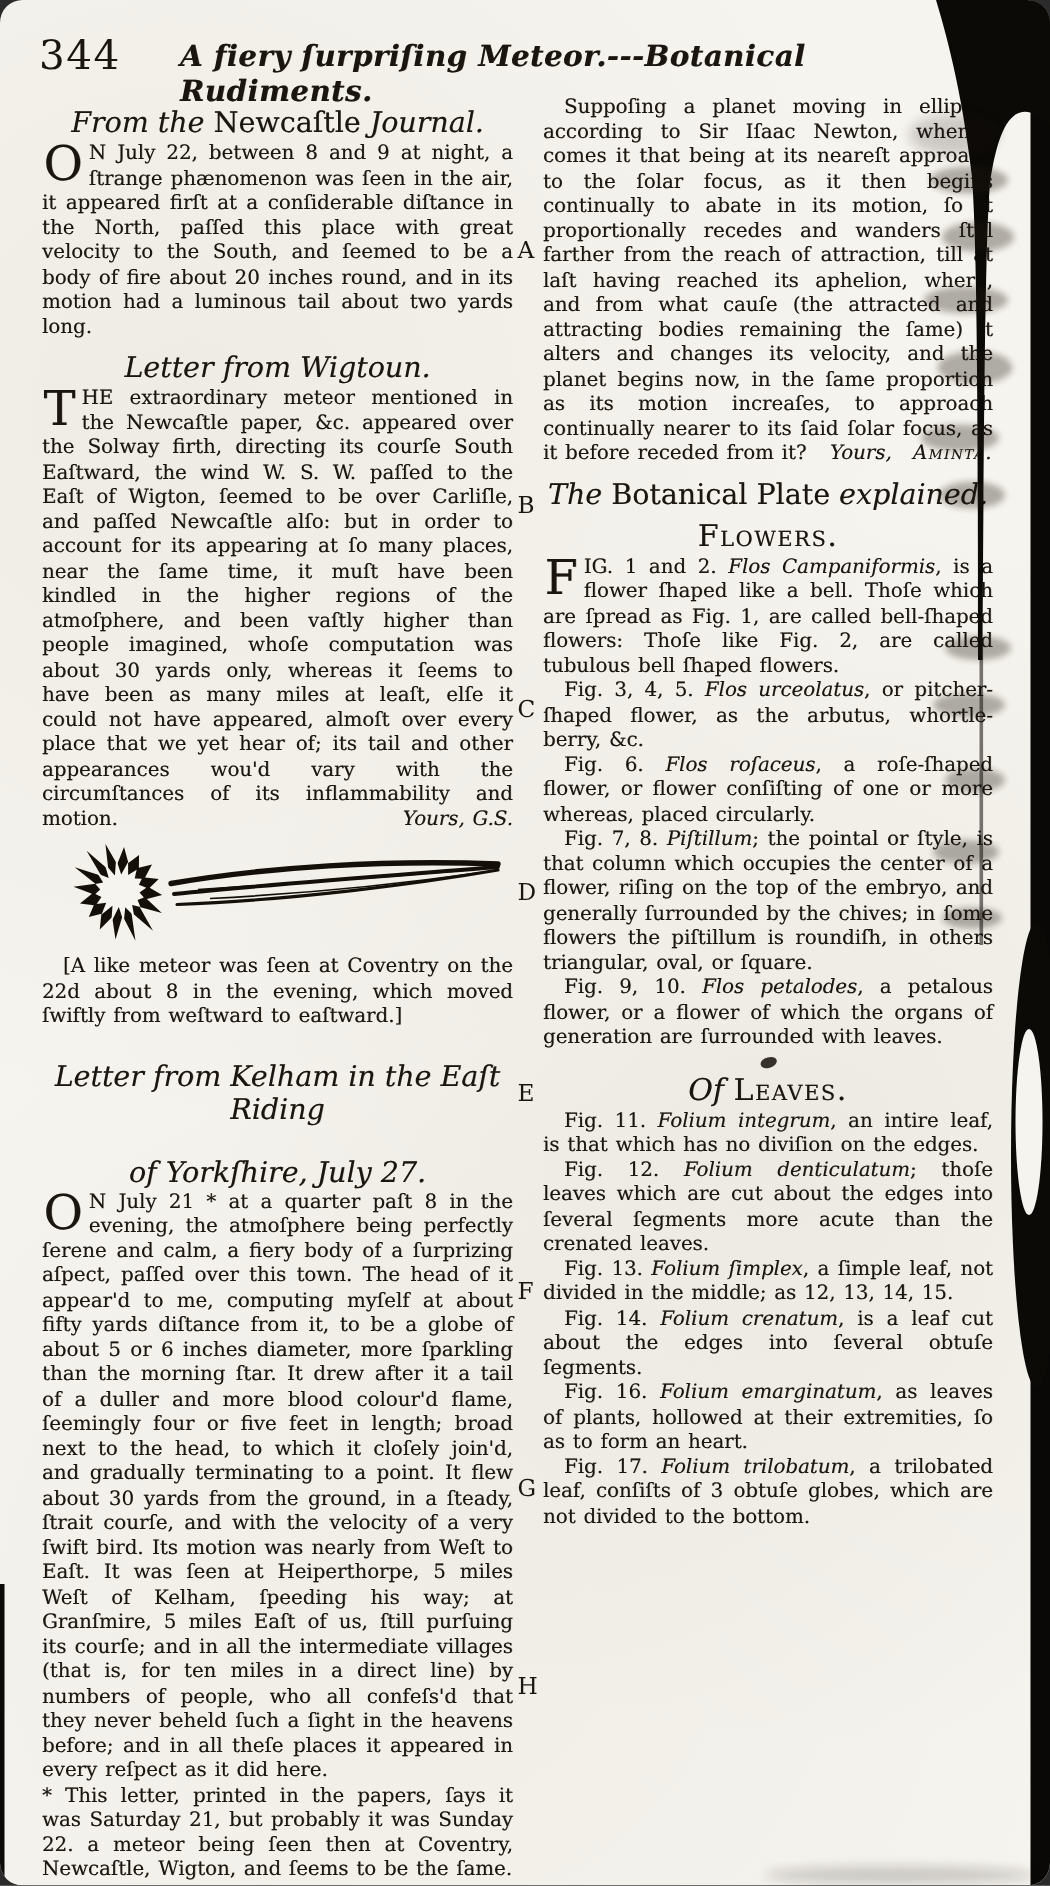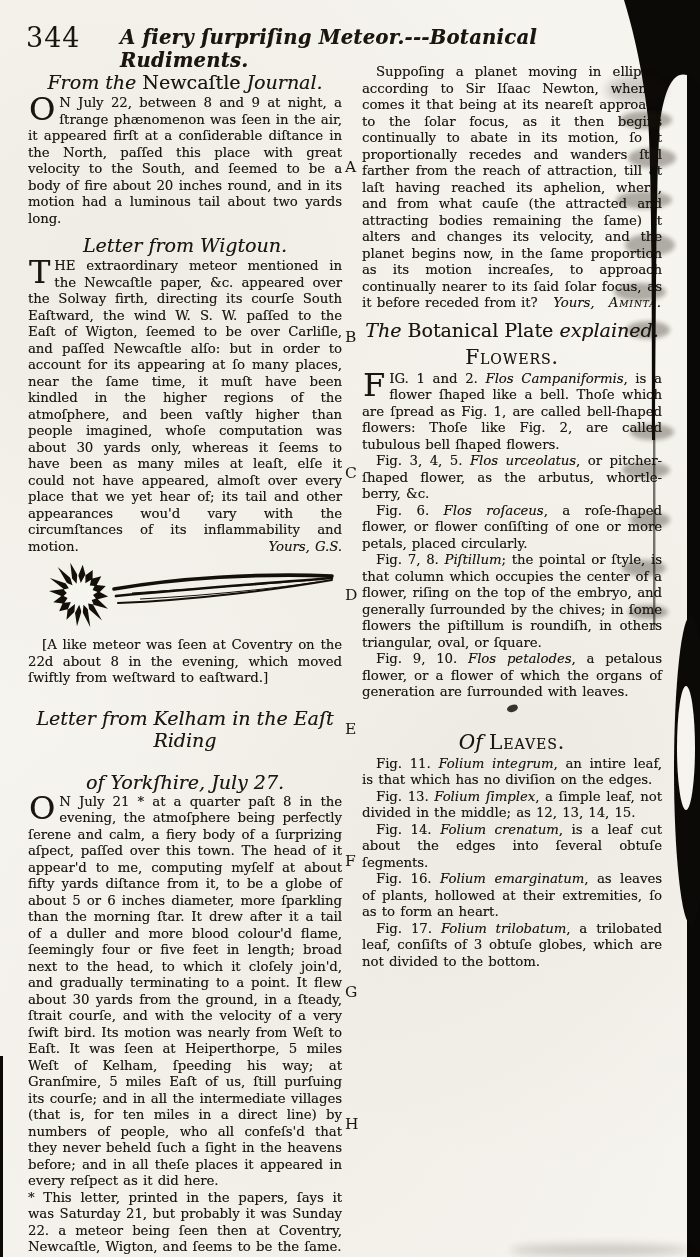--- a/index.html
+++ b/index.html
@@ -5,20 +5,21 @@
   html,body{margin:0;padding:0;background:#2b2b2b;}
   .page{
     position:relative; width:700px; height:1257px; overflow:hidden;
     background:#f6f4ee;
     background-image:
       radial-gradient(circle at 18% 22%, rgba(90,80,60,0.05), transparent 42%),
       radial-gradient(circle at 78% 60%, rgba(90,80,60,0.06), transparent 45%),
       radial-gradient(circle at 40% 85%, rgba(90,80,60,0.04), transparent 40%);
     font-family:"DejaVu Serif","Liberation Serif",serif;
     color:#1b1510;
+    border-radius:15px;
   }
   .page-head{position:relative; height:52px;}
   .page-number{position:absolute; left:26px; top:22px; font-size:27px; letter-spacing:1px;}
   .running-title{
     position:absolute; left:120px; right:70px; top:26px; text-align:left;
     font-style:italic; font-size:19.5px; font-weight:bold; letter-spacing:.3px;
     text-shadow:.3px .3px .4px rgba(25,18,10,.55);
   }
   .columns{position:absolute; left:28px; top:64px; right:38px; display:flex;}
   .col{text-shadow:.25px .25px .35px rgba(25,18,10,.45);}
@@ -134,33 +135,34 @@
         <span>The</span>
         <span class="rm">Botanical Plate</span>
         <span>explained.</span>
       </h3>
 
       <h4 class="flowers-head sc">Flowers.</h4>
 
       <div id="flower-entries">
           <p class="body fig-entry has-dropcap"><span class="dropcap">F</span><span>IG. 1 and 2. </span><span class="it">Flos Campaniformis</span><span>, is a flower ſhaped like a bell. Thoſe which are ſpread as Fig. 1, are called bell-ſhaped flowers: Thoſe like Fig. 2, are called tubulous bell ſhaped flowers.</span></p>
           <p class="body fig-entry"><span>Fig. 3, 4, 5. </span><span class="it">Flos urceolatus</span><span>, or pitcher-ſhaped flower, as the arbutus, whortle-berry, &amp;c.</span></p>
-          <p class="body fig-entry"><span>Fig. 6. </span><span class="it">Flos roſaceus</span><span>, a roſe-ſhaped flower, or flower conſiſting of one or more petals, placed circularly.</span></p>
+          <p class="body fig-entry"><span>Fig. 6. </span><span class="it">Flos roſaceus</span><span>, a roſe-ſhaped flower, or flower conſiſting of one or more whereas, placed circularly.</span></p>
           <p class="body fig-entry"><span>Fig. 7, 8. </span><span class="it">Piſtillum</span><span>; the pointal or ſtyle, is that column which occupies the center of a flower, riſing on the top of the embryo, and generally ſurrounded by the chives; in ſome flowers the piſtillum is roundiſh, in others triangular, oval, or ſquare.</span></p>
           <p class="body fig-entry"><span>Fig. 9, 10. </span><span class="it">Flos petalodes</span><span>, a petalous flower, or a flower of which the organs of generation are ſurrounded with leaves.</span></p>
         </div>
 
       <div class="leaf-mark"></div>
-      <h4 class="flowers-head" style="margin-top:18px;">
+      <h4 class="flowers-head" style="margin-top:2px;">
         <span class="it">Of</span>
         <span class="sc">Leaves.</span>
       </h4>
 
       <div id="leaf-entries">
           <p class="body fig-entry"><span>Fig. 11. </span><span class="it">Folium integrum</span><span>, an intire leaf, is that which has no diviſion on the edges.</span></p>
+          <p class="body fig-entry"><span>Fig. 12. </span><span class="it">Folium denticulatum</span><span>; thoſe leaves which are cut about the edges into ſeveral ſegments more acute than the crenated leaves.</span></p>
           <p class="body fig-entry"><span>Fig. 13. </span><span class="it">Folium ſimplex</span><span>, a ſimple leaf, not divided in the middle; as 12, 13, 14, 15.</span></p>
           <p class="body fig-entry"><span>Fig. 14. </span><span class="it">Folium crenatum</span><span>, is a leaf cut about the edges into ſeveral obtuſe ſegments.</span></p>
           <p class="body fig-entry"><span>Fig. 16. </span><span class="it">Folium emarginatum</span><span>, as leaves of plants, hollowed at their extremities, ſo as to form an heart.</span></p>
           <p class="body fig-entry"><span>Fig. 17. </span><span class="it">Folium trilobatum</span><span>, a trilobated leaf, conſiſts of 3 obtuſe globes, which are not divided to the bottom.</span></p>
         </div>
     </div>
   </div>
 
   <div class="gutter-bar"></div>
   <div class="left-edge-line"></div>

